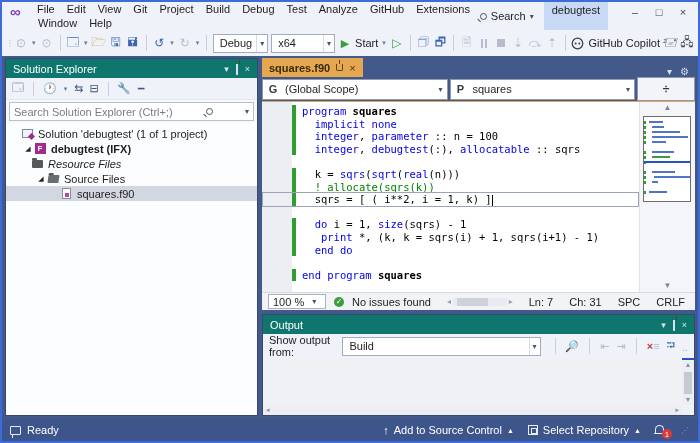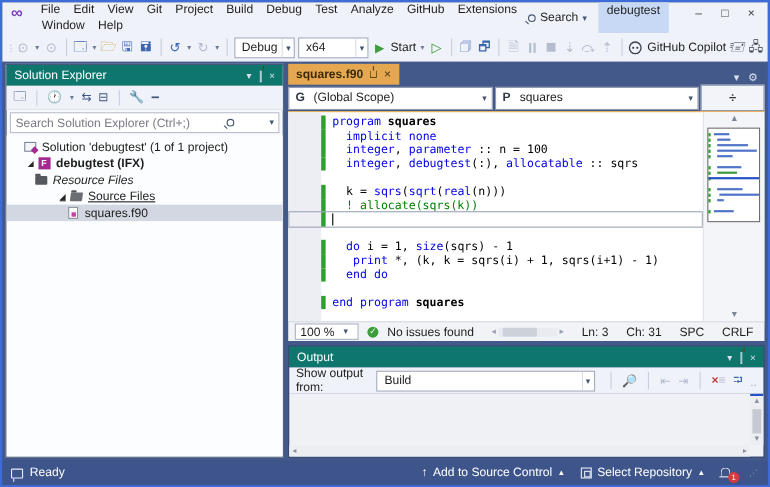--- a/index.html
+++ b/index.html
@@ -273,21 +273,21 @@
             </span>
             <span class="lbl">debugtest (IFX)</span>
           </div>
           <div class="tree-row" style="padding-left: 14px; font-style: italic;">
             <span class="arrow"></span>
             <span class="t-icon">
               <span class="folder"></span>
             </span>
             <span class="lbl">Resource Files</span>
           </div>
-          <div class="tree-row" style="padding-left: 46px; text-decoration: underline;">
+          <div class="tree-row" style="padding-left: 30px;">
             <span class="arrow">◢</span>
             <span class="t-icon">
               <span class="folder open"></span>
             </span>
             <span class="lbl">Source Files</span>
           </div>
           <div class="tree-row selected" style="padding-left: 43px;">
             <span class="arrow"></span>
             <span class="t-icon">
               <span class="f-file"></span>
@@ -349,21 +349,21 @@
             <div class="cline">
               <div class="cbar"></div>
               <span class="ctext"><span class="c-t">  k = </span><span class="c-k">sqrs</span><span class="c-t">(</span><span class="c-k">sqrt</span><span class="c-t">(</span><span class="c-k">real</span><span class="c-t">(n)))</span></span>
             </div>
             <div class="cline">
               <div class="cbar"></div>
               <span class="ctext"><span class="c-c">  ! allocate(sqrs(k))</span></span>
             </div>
             <div class="cline current">
               <div class="cbar"></div>
-              <span class="ctext"><span class="cursor"></span></span>
+              <span class="ctext"><span class="c-t">  sqrs = [ ( i**2, i = 1, k) ]</span><span class="cursor"></span></span>
             </div>
             <div class="cline">
               <span class="ctext"></span>
             </div>
             <div class="cline">
               <div class="cbar"></div>
               <span class="ctext"><span class="c-t">  </span><span class="c-k">do</span><span class="c-t"> i = 1, </span><span class="c-k">size</span><span class="c-t">(sqrs) - 1</span></span>
             </div>
             <div class="cline">
               <div class="cbar"></div>
@@ -420,21 +420,21 @@
         <span class="okcheck">✓</span>
         <span>No issues found</span>
         <div class="hscroll">
           <span>◂</span>
           <div class="track">
               <div class="thumb"></div>
             </div>
           <span>▸</span>
         </div>
         <div class="ed-meta">
-          <span>Ln: 3</span>
+          <span>Ln: 7</span>
           <span>Ch: 31</span>
           <span>SPC</span>
           <span>CRLF</span>
         </div>
       </div>
 
       <div class="outpanel">
         <div class="panel-title">
           <span>Output</span>
           <span class="pt-icons">

